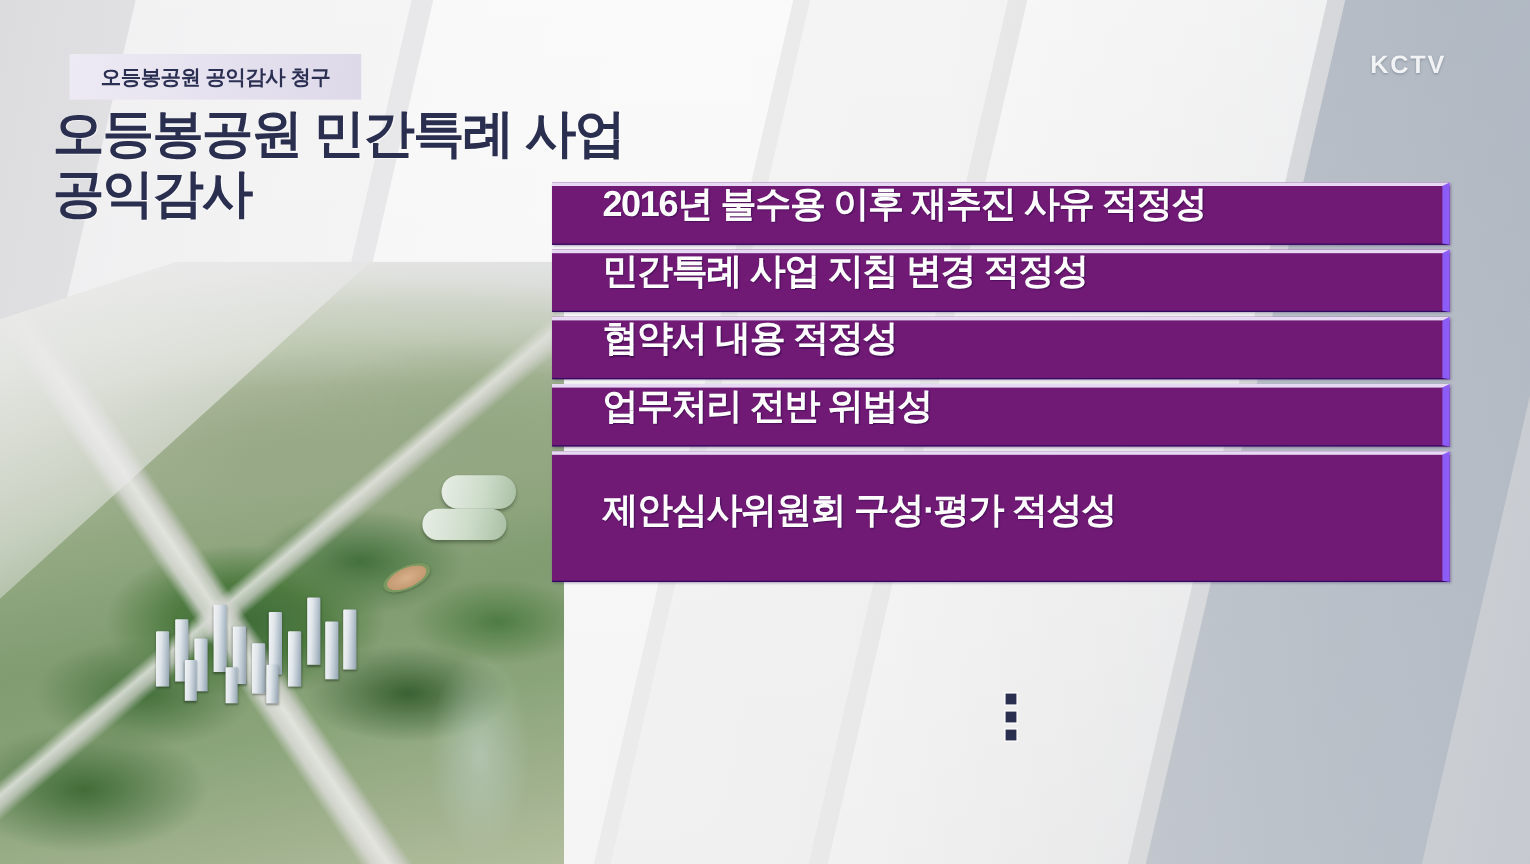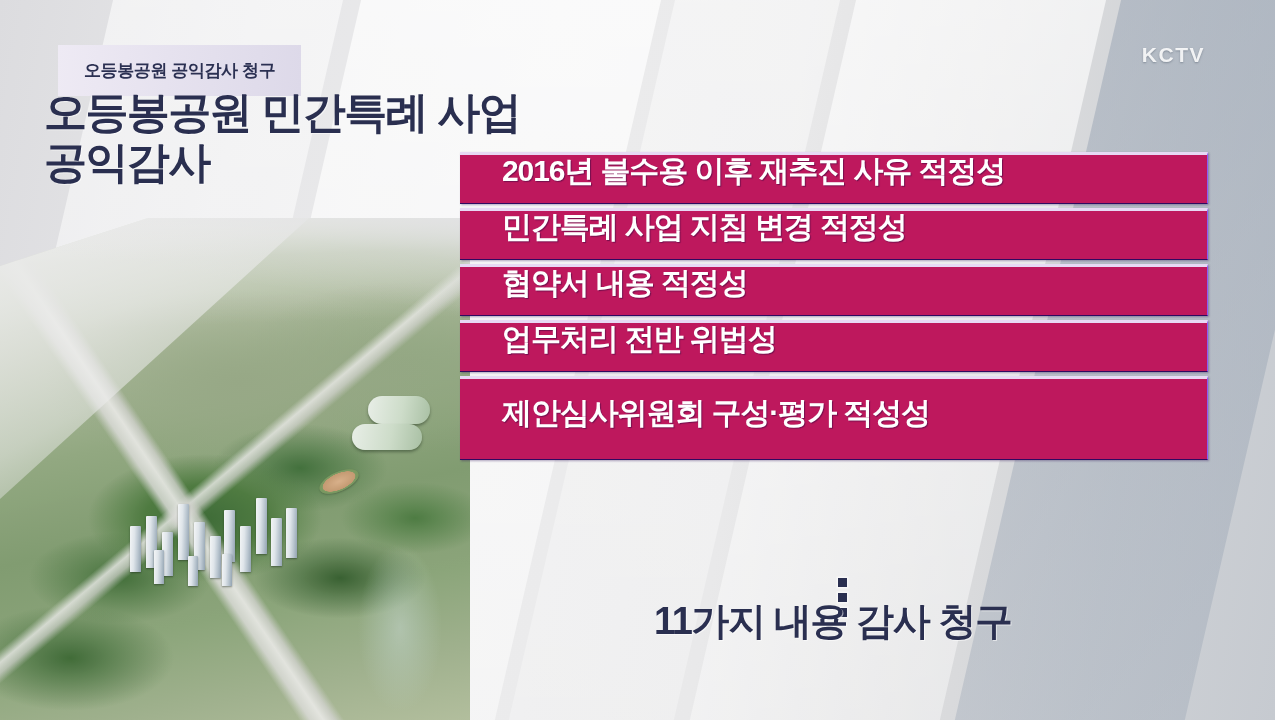--- a/index.html
+++ b/index.html
@@ -105,21 +105,21 @@
     position:absolute; right:70px; top:43px;
     font-size:21px; font-weight:700; letter-spacing:1.5px;
     color:rgba(255,255,255,.88);
     text-shadow:0 1px 2px rgba(90,100,115,.55);
     font-family:"Liberation Sans", sans-serif;
   }
 
   
   .badge {
     position:absolute; left:58px; top:45px;
-    height:51px; padding:0 26px;
+    height:38px; padding:0 26px;
     display:flex; align-items:center;
     background:linear-gradient(95deg,#eeeaf4 0%,#e6e2ef 45%,#ddd9e9 100%);
     color:#2b3052;
     font-size:17px; font-weight:700; letter-spacing:-.4px;
   }
 
   
   .headline {
     position:absolute; left:44px; top:88px;
     color:#2a2f50;
@@ -127,37 +127,37 @@
     line-height:1.16; letter-spacing:-1.6px;
     white-space:pre-line;
     text-shadow:1px 1px 0 rgba(255,255,255,.5);
   }
 
   
   .bars { position:absolute; left:460px; top:152px; width:748px; }
   .bar {
     position:relative;
     margin-bottom:4px;
-    background:#be185d;
+    background:#701a75;
     border-top:3px solid #e7d9f4;
-    border-right:1px solid #8b5cf6;
+    border-right:6px solid #8b5cf6;
     border-bottom:1px solid #2f0a60;
     box-shadow:1px 1px 2px rgba(40,10,80,.35);
     display:flex; flex-direction:column; justify-content:center;
     padding:0 0 16px 42px;
     height:52px;
   }
   .bar-text {
     color:#ffffff;
     font-size:30px; font-weight:700;
     letter-spacing:-1.1px; line-height:1;
     text-shadow:1px 1px 1px rgba(30,5,60,.45);
     white-space:nowrap;
   }
-  .bar.tall { height:84px; padding-top:4px; }
+  .bar.tall { height:109px; padding-top:4px; }
   .bar-sub {
     color:#ffffff;
     font-size:17px; font-weight:700;
     letter-spacing:-.8px; line-height:1;
     margin-top:7px;
     text-shadow:1px 1px 1px rgba(30,5,60,.45);
     white-space:nowrap;
   }
 
   
@@ -244,15 +244,14 @@
       <span class="bar-text">제안심사위원회 구성·평가 적성성</span>
     </div>
   </div>
 
   <div class="dots">
     <span class="dot"></span>
     <span class="dot"></span>
     <span class="dot"></span>
   </div>
 
-  <div class="summary">11가지 내용 감사 청구</div>
 
 </div>
 
 </body></html>

